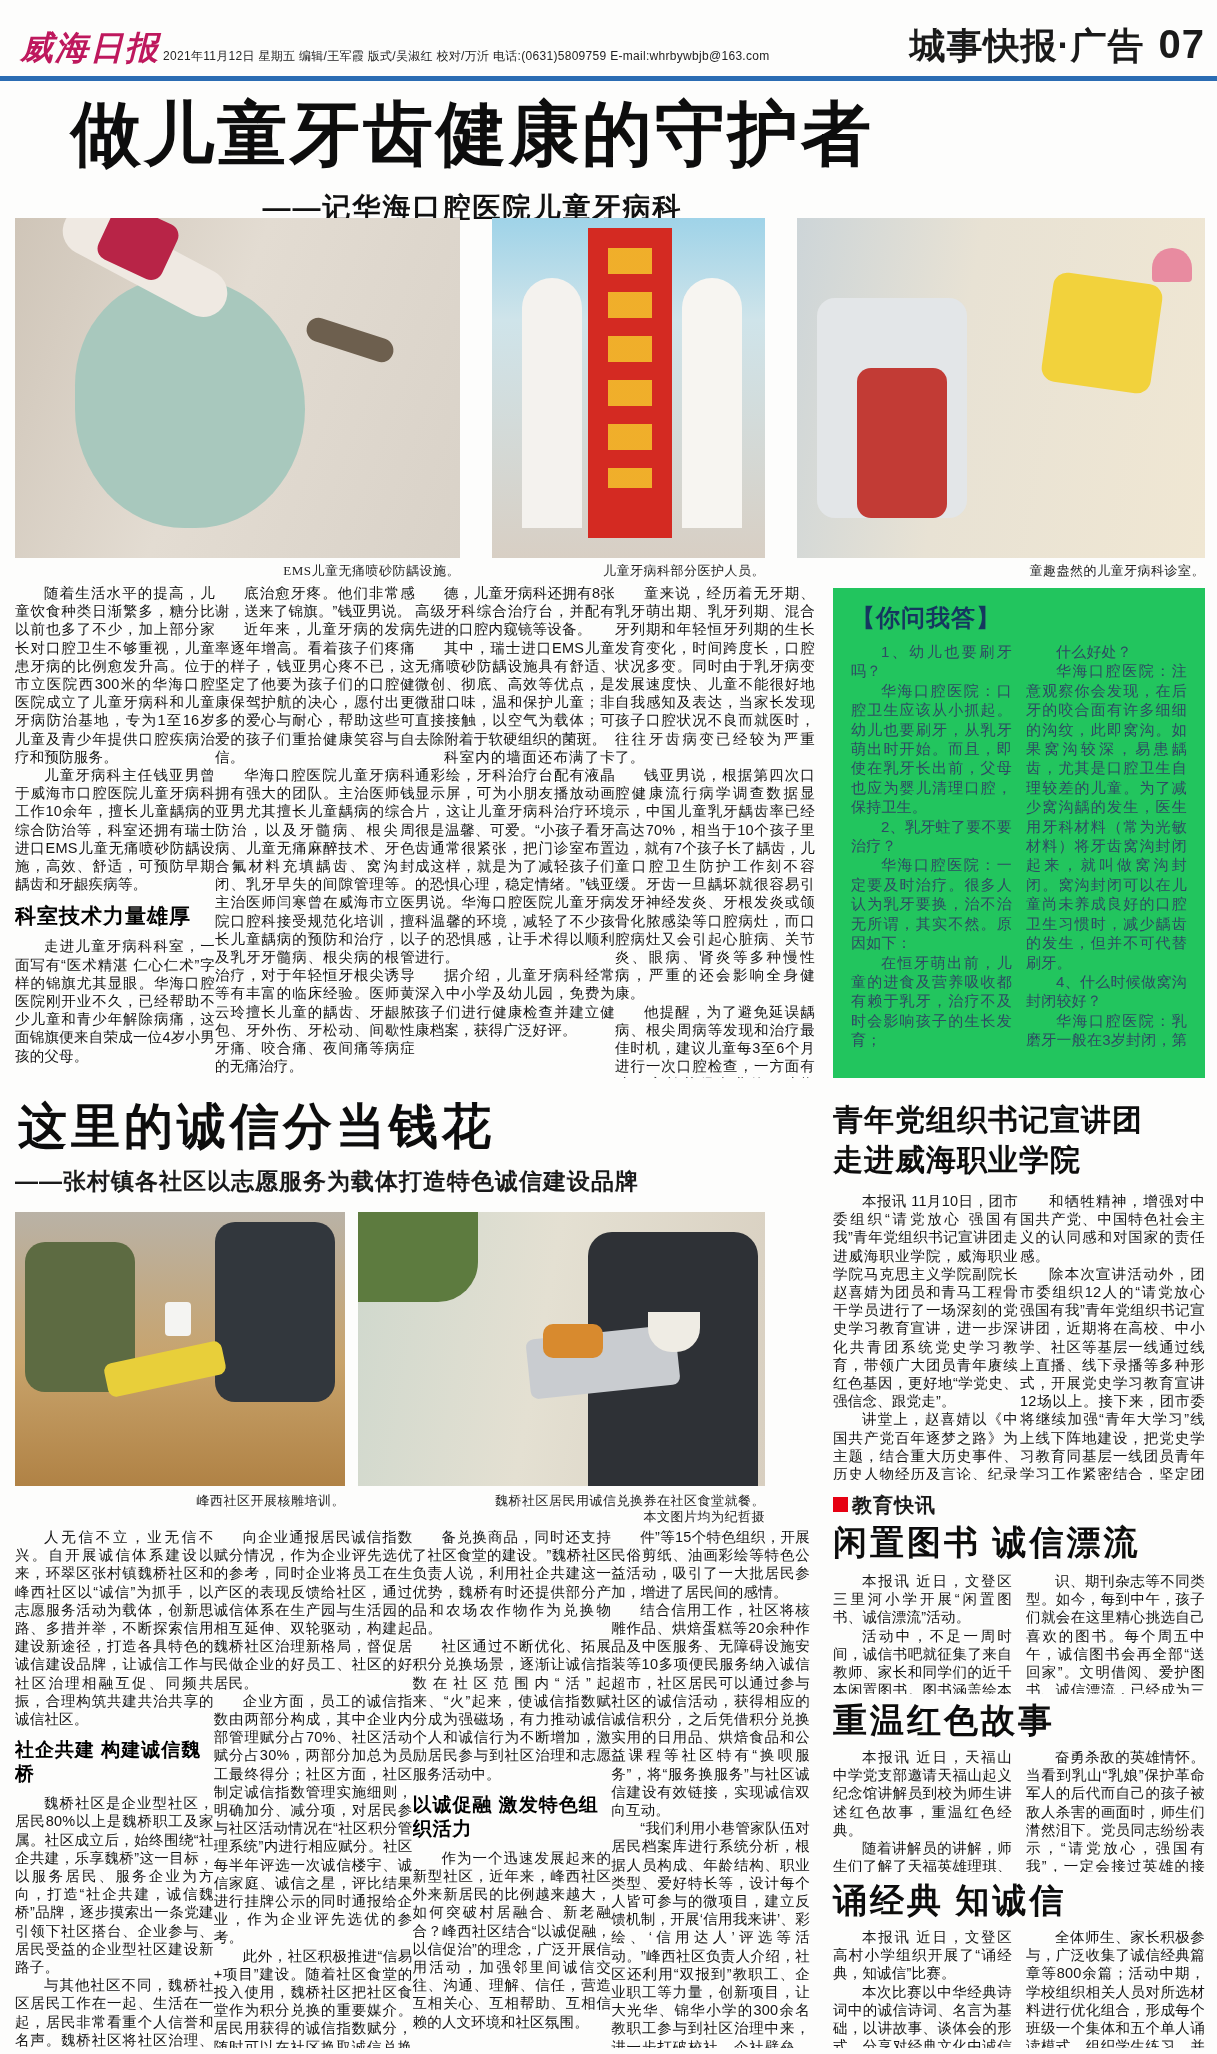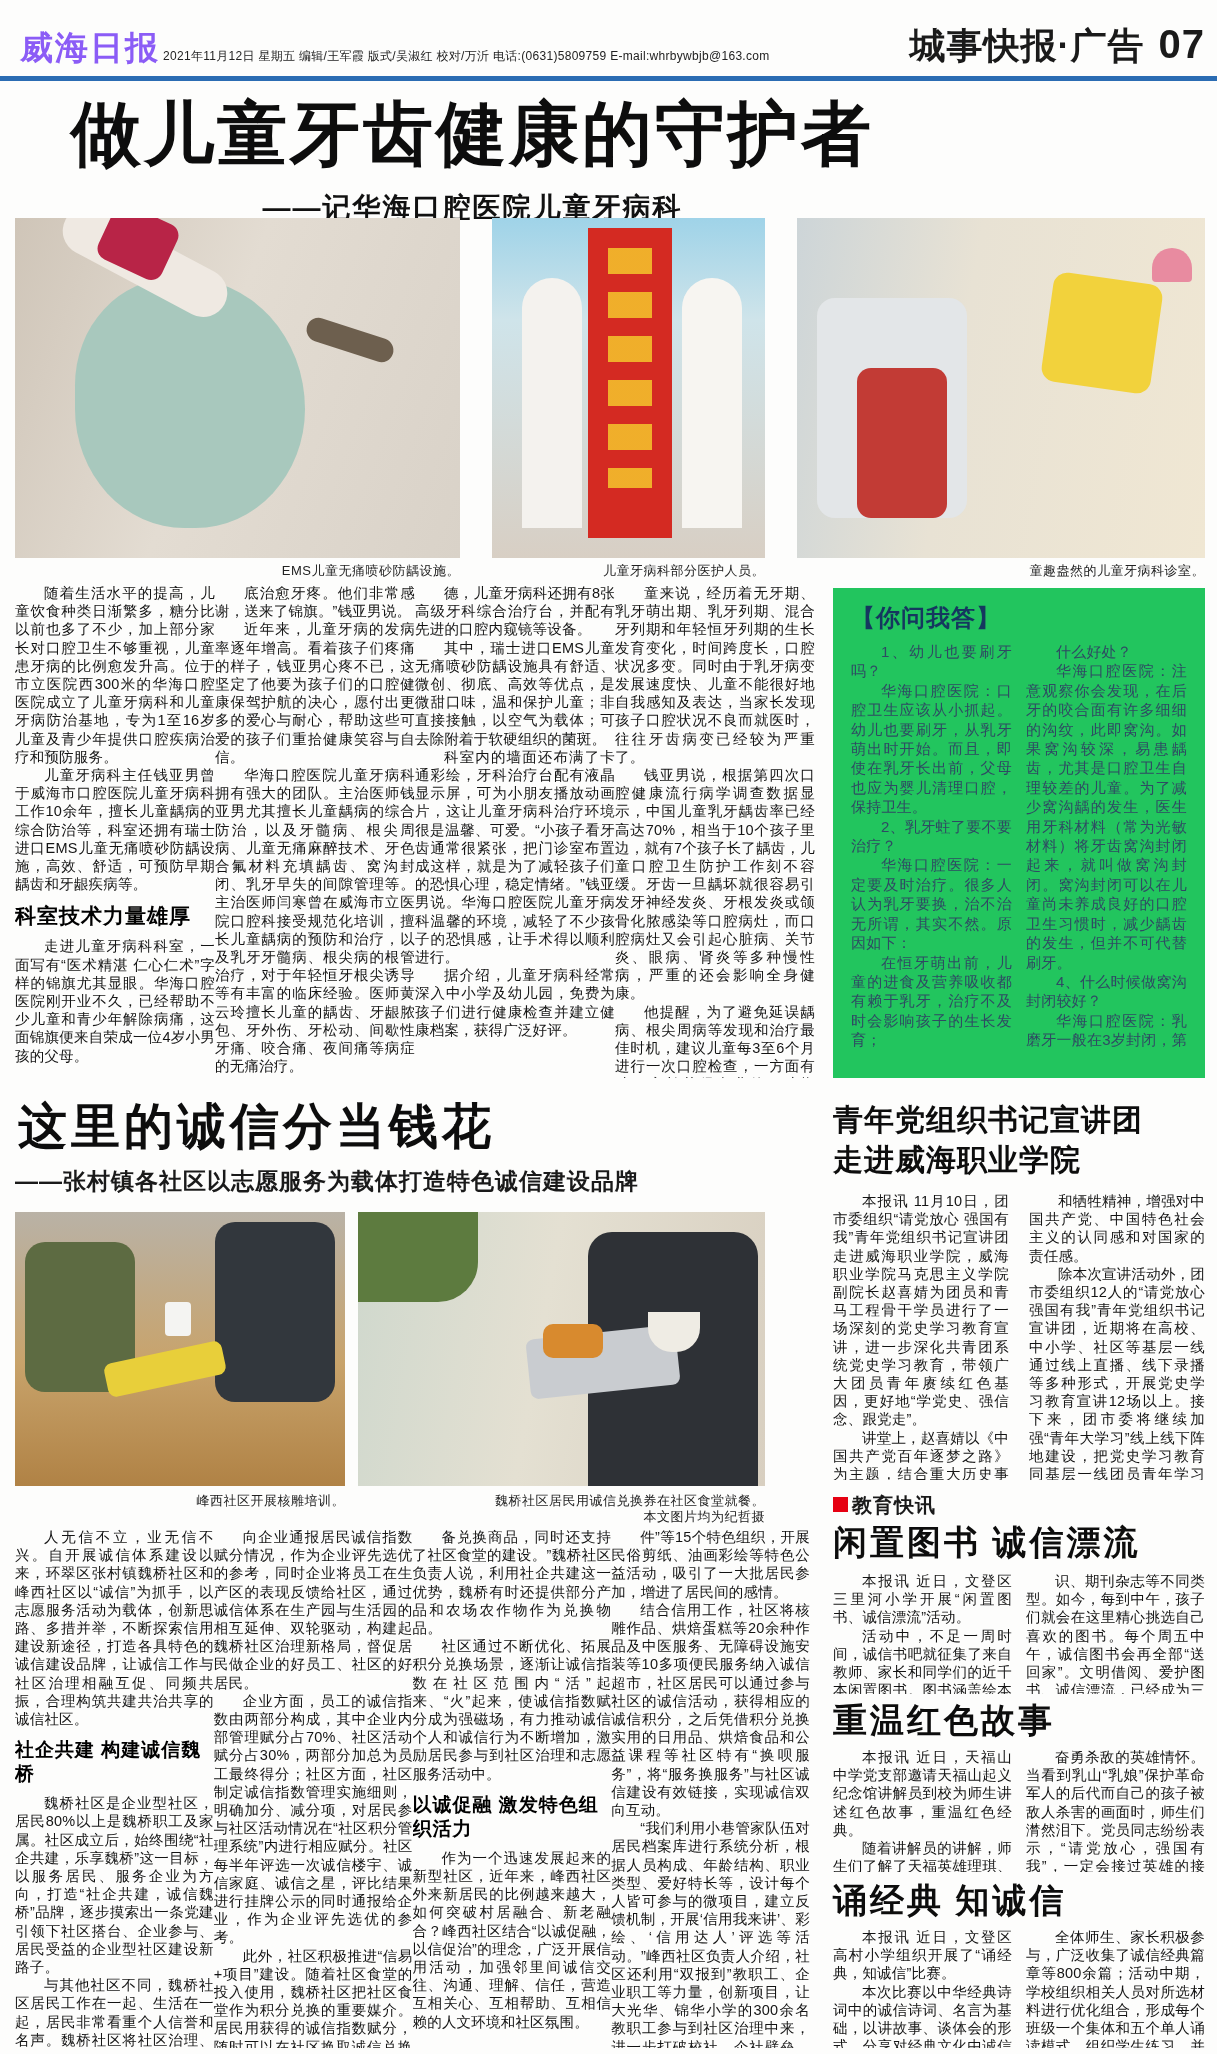--- a/index.html
+++ b/index.html
@@ -1,21 +1,21 @@
 <!DOCTYPE html>
 <html><head>
 <meta charset="utf-8">
 <style>
   html,body{margin:0;padding:0;background:#e8e8e8;}
   .page{position:relative;width:1217px;height:2054px;background:#fdfdfc;margin:0 auto;
         font-family:"Liberation Sans",sans-serif;color:#1a1a1a;overflow:hidden;}
   
   .masthead{position:absolute;left:0;top:0;width:1217px;height:76px;}
   .logo{position:absolute;left:20px;top:26px;font-family:"Liberation Serif",serif;
-        font-weight:bold;font-size:33px;color:#8b5cf6;letter-spacing:2px;}
+        font-style:italic;font-weight:bold;font-size:33px;color:#be185d;letter-spacing:2px;}
   .issue-info{position:absolute;left:163px;top:48px;font-size:12px;color:#222;letter-spacing:.3px;white-space:nowrap;}
   .section-title{position:absolute;right:12px;top:22px;font-size:36px;font-weight:bold;
         font-family:"Liberation Sans",sans-serif;letter-spacing:1px;white-space:nowrap;}
   .section-title .pageno{font-size:40px;font-weight:600;margin-left:14px;}
   .blue-rule{position:absolute;left:0;top:76px;width:1217px;height:5px;background:#2b6cb3;}
   
   .a1-head{position:absolute;left:15px;top:96px;width:915px;text-align:center;}
   .a1-title{font-family:"Liberation Serif",serif;font-weight:bold;font-size:70px;
         letter-spacing:3px;line-height:1.1;color:#0d0d0d;}
   .a1-sub{margin-top:16px;font-size:28px;font-weight:bold;letter-spacing:2px;color:#111;}
@@ -79,21 +79,21 @@
     <div class="shape" style="left:116px;top:30px;width:44px;height:240px;background:repeating-linear-gradient(180deg,#f5c62c 0 26px,#d42a22 26px 44px);opacity:.85;"></div>
     <div class="shape" style="left:30px;top:60px;width:60px;height:250px;background:#f4f2ee;border-radius:30px 30px 0 0;"></div>
     <div class="shape" style="left:190px;top:60px;width:60px;height:250px;background:#f7f5f1;border-radius:30px 30px 0 0;"></div>
   </div>
   <div class="photo" style="left:797px;top:218px;width:408px;height:340px;background:linear-gradient(100deg,#cdd5d8 0%,#e8e2d4 40%,#f0e7d3 100%);">
     <div class="shape" style="left:20px;top:80px;width:150px;height:220px;background:#e3e6e8;border-radius:18px;"></div>
     <div class="shape" style="left:60px;top:150px;width:90px;height:150px;background:#c23b35;border-radius:14px;"></div>
     <div class="shape" style="left:250px;top:60px;width:110px;height:110px;background:#f2d23c;border-radius:14px;transform:rotate(8deg);"></div>
     <div class="shape" style="left:355px;top:30px;width:40px;height:34px;background:#e88ba0;border-radius:20px 20px 4px 4px;"></div>
   </div>
-  <div class="caption" style="left:15px;top:562px;width:445px;">EMS儿童无痛喷砂防龋设施。</div>
+  <div class="caption" style="left:15px;top:562px;width:445px;font-family:Liberation Serif, serif;">EMS儿童无痛喷砂防龋设施。</div>
   <div class="caption" style="left:492px;top:562px;width:273px;">儿童牙病科部分医护人员。</div>
   <div class="caption" style="left:797px;top:562px;width:408px;">童趣盎然的儿童牙病科诊室。</div>
 
   <div class="colwrap" style="left:15px;top:584px;width:800px;height:494px;">
       <div class="col">
         <div class="para">随着生活水平的提高，儿童饮食种类日渐繁多，糖分比以前也多了不少，加上部分家长对口腔卫生不够重视，儿童患牙病的比例愈发升高。位于市立医院西300米的华海口腔医院成立了儿童牙病科和儿童牙病防治基地，专为1至16岁儿童及青少年提供口腔疾病治疗和预防服务。</div>
         <div class="para">儿童牙病科主任钱亚男曾于威海市口腔医院儿童牙病科工作10余年，擅长儿童龋病的综合防治等，科室还拥有瑞士进口EMS儿童无痛喷砂防龋设施，高效、舒适，可预防早期龋齿和牙龈疾病等。</div>
         <div class="sub-h">科室技术力量雄厚</div>
         <div class="para">走进儿童牙病科科室，一面写有“医术精湛 仁心仁术”字样的锦旗尤其显眼。华海口腔医院刚开业不久，已经帮助不少儿童和青少年解除病痛，这面锦旗便来自荣成一位4岁小男孩的父母。</div>
       </div>
@@ -177,21 +177,21 @@
         <div class="para">件”等15个特色组织，开展民俗剪纸、油画彩绘等特色公益活动，吸引了一大批居民参加，增进了居民间的感情。</div>
         <div class="para">结合信用工作，社区将核雕作品、烘焙蛋糕等20余种作品及中医服务、无障碍设施安装等10多项便民服务纳入诚信超市，社区居民可以通过参与社区的诚信活动，获得相应的诚信积分，之后凭借积分兑换实用的日用品、烘焙食品和公益课程等社区特有“换呗服务”，将“服务换服务”与社区诚信建设有效链接，实现诚信双向互动。</div>
         <div class="para">“我们利用小巷管家队伍对居民档案库进行系统分析，根据人员构成、年龄结构、职业类型、爱好特长等，设计每个人皆可参与的微项目，建立反馈机制，开展‘信用我来讲’、彩绘、‘信用达人’评选等活动。”峰西社区负责人介绍，社区还利用“双报到”教职工、企业职工等力量，创新项目，让大光华、锦华小学的300余名教职工参与到社区治理中来，进一步打破校社、企社壁垒，形成多元治理新格局，实现了社区诚信建设、志愿服务共同提升，为社区注入更多的“人情味儿”。</div>
       </div>
     </div>
 
   <div class="y-title">
     <div>青年党组织书记宣讲团</div>
     <div>走进威海职业学院</div>
   </div>
-  <div class="colwrap" style="left:833px;top:1192px;width:372px;height:288px;gap:20px;">
+  <div class="colwrap" style="left:833px;top:1192px;width:372px;height:288px;gap:2px;">
       <div class="col">
         <div class="para">本报讯 11月10日，团市委组织“请党放心 强国有我”青年党组织书记宣讲团走进威海职业学院，威海职业学院马克思主义学院副院长赵喜婧为团员和青马工程骨干学员进行了一场深刻的党史学习教育宣讲，进一步深化共青团系统党史学习教育，带领广大团员青年赓续红色基因，更好地“学党史、强信念、跟党走”。</div>
         <div class="para">讲堂上，赵喜婧以《中国共产党百年逐梦之路》为主题，结合重大历史事件、历史人物经历及言论、纪录片等，将中国共产党的历史长卷在同学们面前缓缓铺开。讲授中兼顾互动交流，让现场学生感受革命先烈在面对国家危难时展现的责任、担当</div>
       </div>
       <div class="col">
         <div class="para">和牺牲精神，增强对中国共产党、中国特色社会主义的认同感和对国家的责任感。</div>
         <div class="para">除本次宣讲活动外，团市委组织12人的“请党放心 强国有我”青年党组织书记宣讲团，近期将在高校、中小学、社区等基层一线通过线上直播、线下录播等多种形式，开展党史学习教育宣讲12场以上。接下来，团市委将继续加强“青年大学习”线上线下阵地建设，把党史学习教育同基层一线团员青年学习工作紧密结合，坚定团员青年政治信仰，凝聚前行力量，持续提升共青团组织的“三力一度”，团结引领广大青年在推动威海高质量发展中展现新担当新作为。</div>
       </div>
     </div>
 

